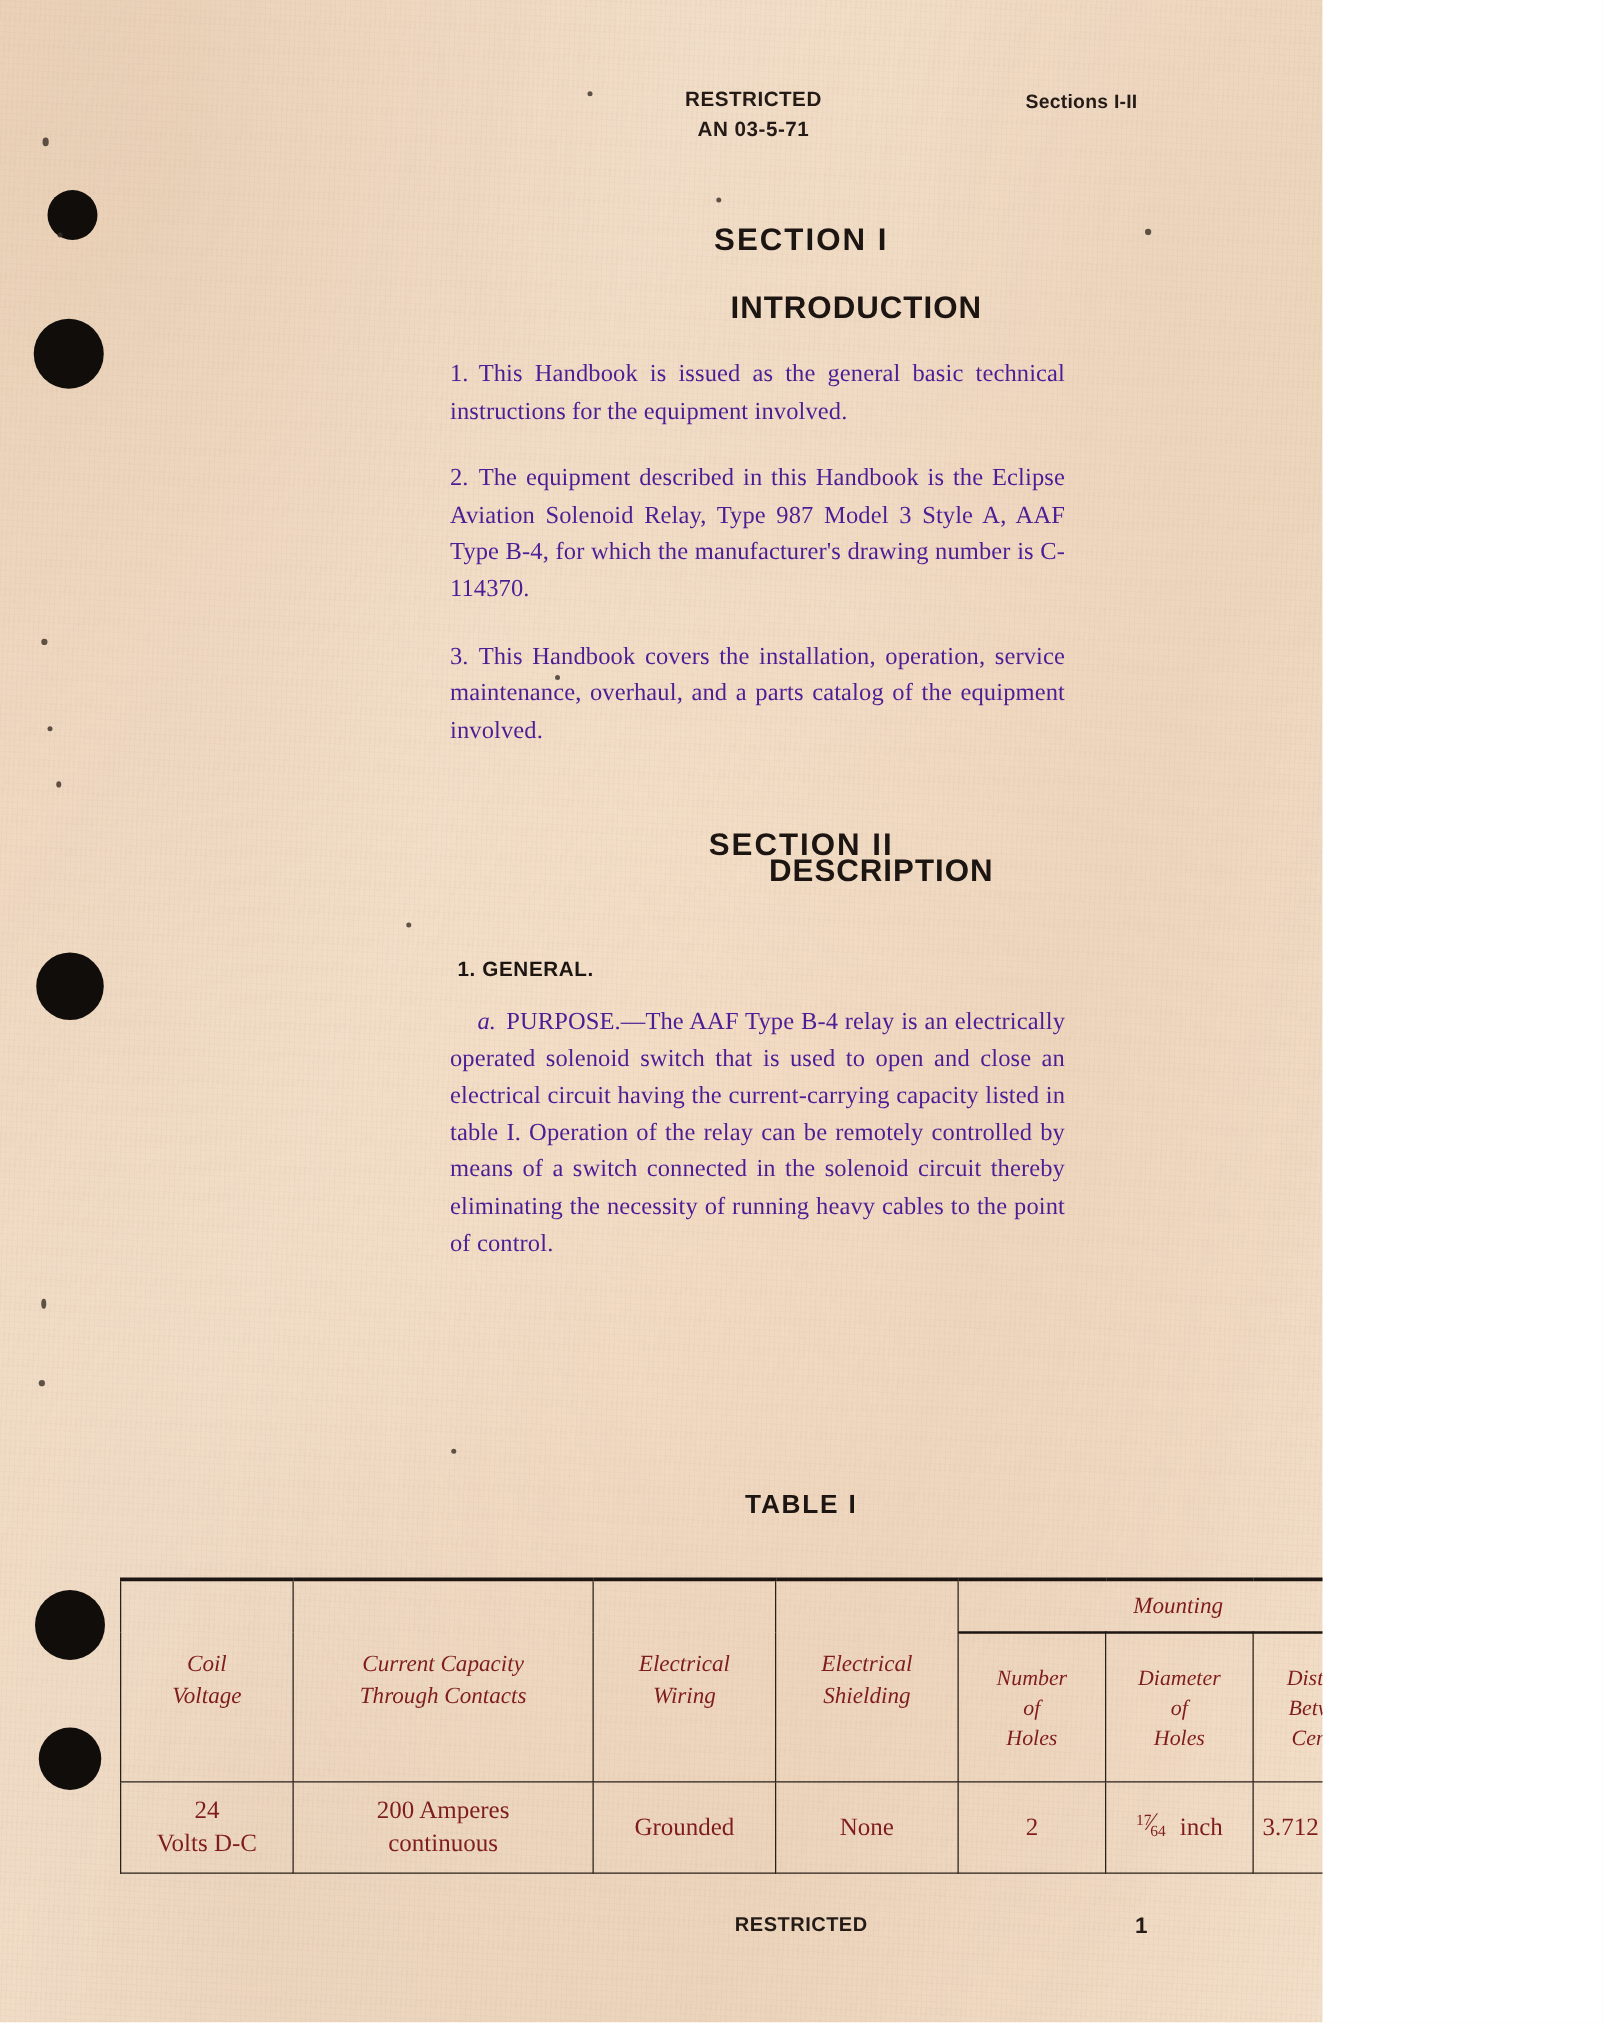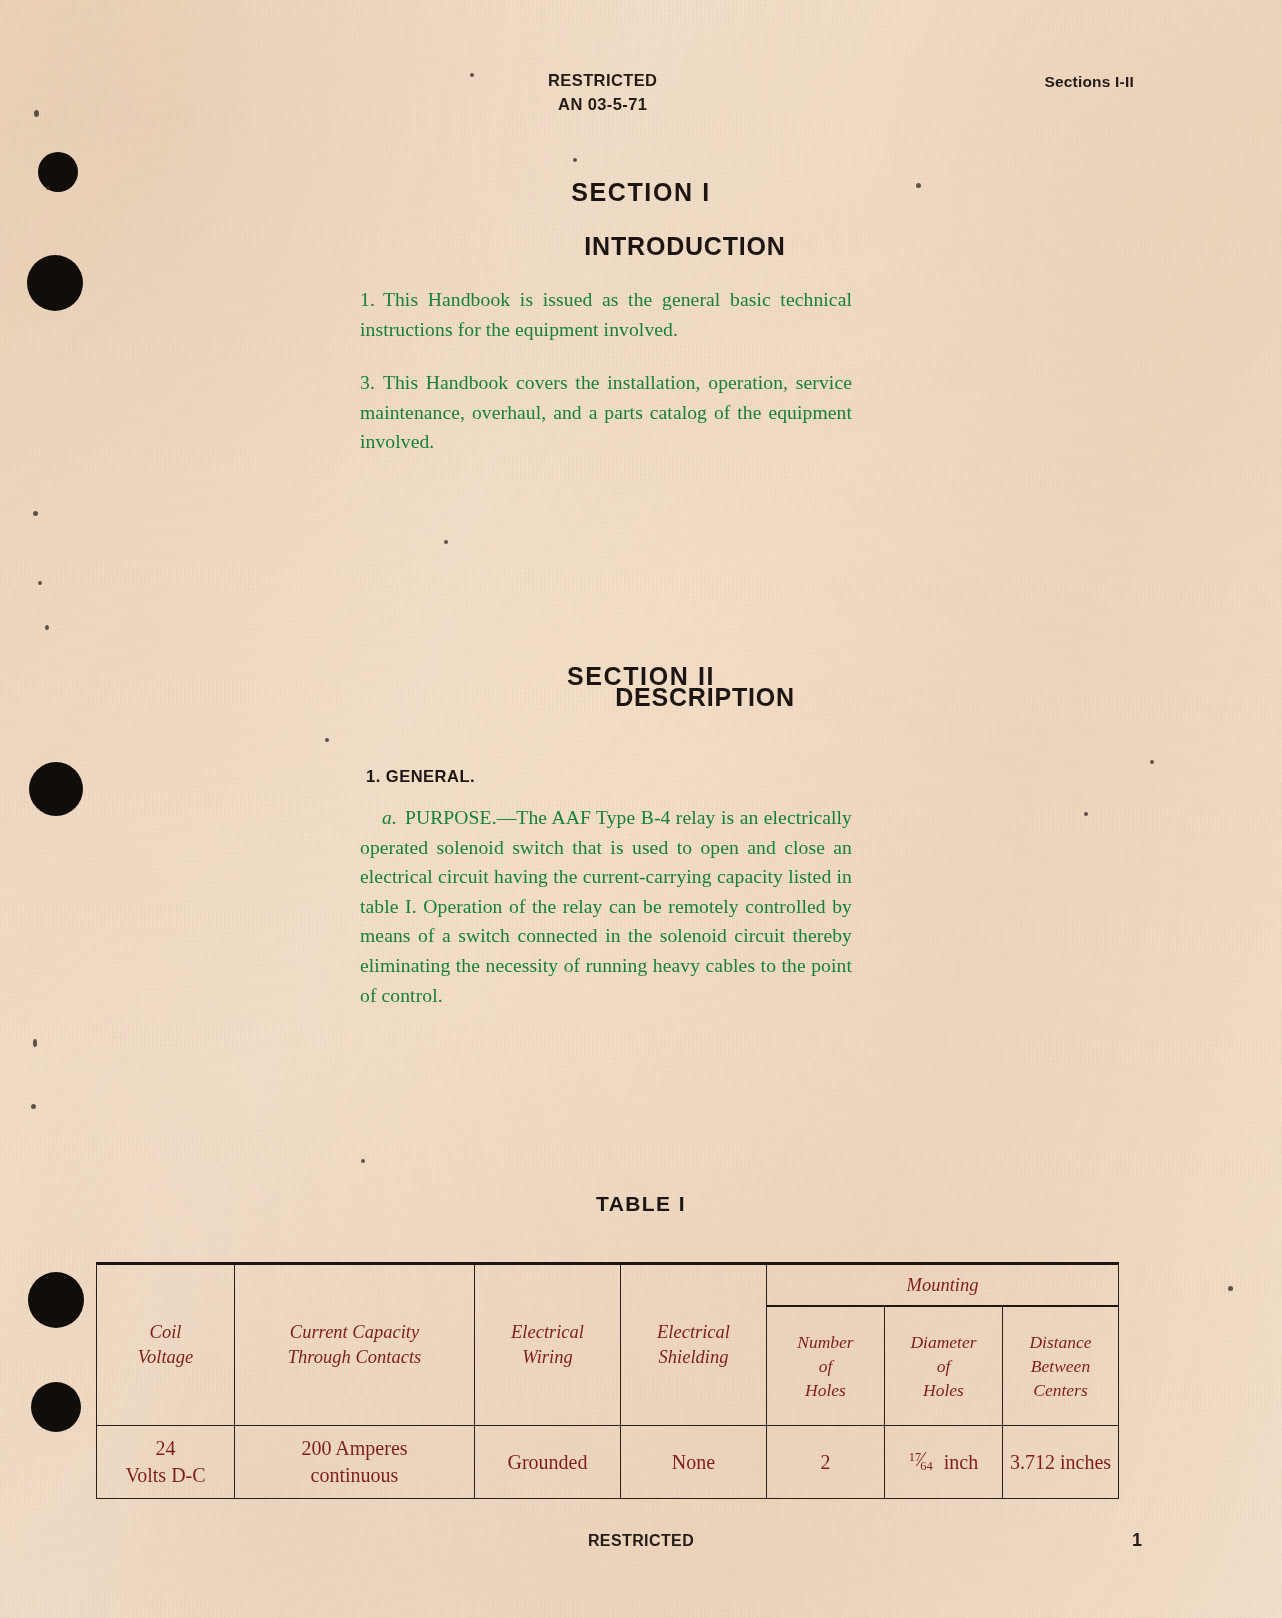--- a/index.html
+++ b/index.html
@@ -2,21 +2,21 @@
 <html><head>
 <meta charset="utf-8">
 <style>
   html, body {
     margin: 0;
     padding: 0;
     background: #ffffff;
   }
   .page {
     position: relative;
-    width: 1282px;
+    width: 1058px;
     height: 1618px;
     background: #f7e6d3;
     overflow: hidden;
     font-family: "Liberation Serif", serif;
     color: #231a16;
   }
   
   .page::before {
     content: "";
     position: absolute;
@@ -104,21 +104,21 @@
     left: 360px;
     width: 492px;
   }
   p.body {
     margin: 0 0 24px 0;
     font-family: "Liberation Serif", serif;
     font-size: 19.6px;
     line-height: 29.6px;
     text-align: justify;
     text-align-last: left;
-    color: #15803d;
+    color: #4c1d95;
     letter-spacing: 0.1px;
   }
   p.body .lead { margin-right: 8px; }
   .ital { font-style: italic; }
   .indent { text-indent: 22px; }
 
   .subhead {
     position: absolute;
     left: 366px;
     font-family: "Liberation Sans", sans-serif;
@@ -261,20 +261,23 @@
     <div class="hdr-right">Sections I-II</div>
 
     <div class="sec-title sec-num" style="top:178px;">SECTION  I</div>
     <div class="sec-title sec-name" style="top:232px;">INTRODUCTION</div>
 
     <div class="col" style="top:285px;">
       <p class="body">
         <span class="lead">1.</span><span>This Handbook is issued as the general basic technical instructions for the equipment involved.</span>
       </p>
       <p class="body">
+        <span class="lead">2.</span><span>The equipment described in this Handbook is the Eclipse Aviation Solenoid Relay, Type 987 Model 3 Style A, AAF Type B-4, for which the manufacturer's drawing number is C-114370.</span>
+      </p>
+      <p class="body">
         <span class="lead">3.</span><span>This Handbook covers the installation, operation, service maintenance, overhaul, and a parts catalog of the equipment involved.</span>
       </p>
     </div>
 
     <div class="sec-title sec-num" style="top:662px;">SECTION  II</div>
     <div class="sec-title sec-name" style="top:683px;margin-left:20px;">DESCRIPTION</div>
 
     <div class="subhead" style="top:767px;">1. GENERAL.</div>
 
     <div class="col" style="top:803px;">

